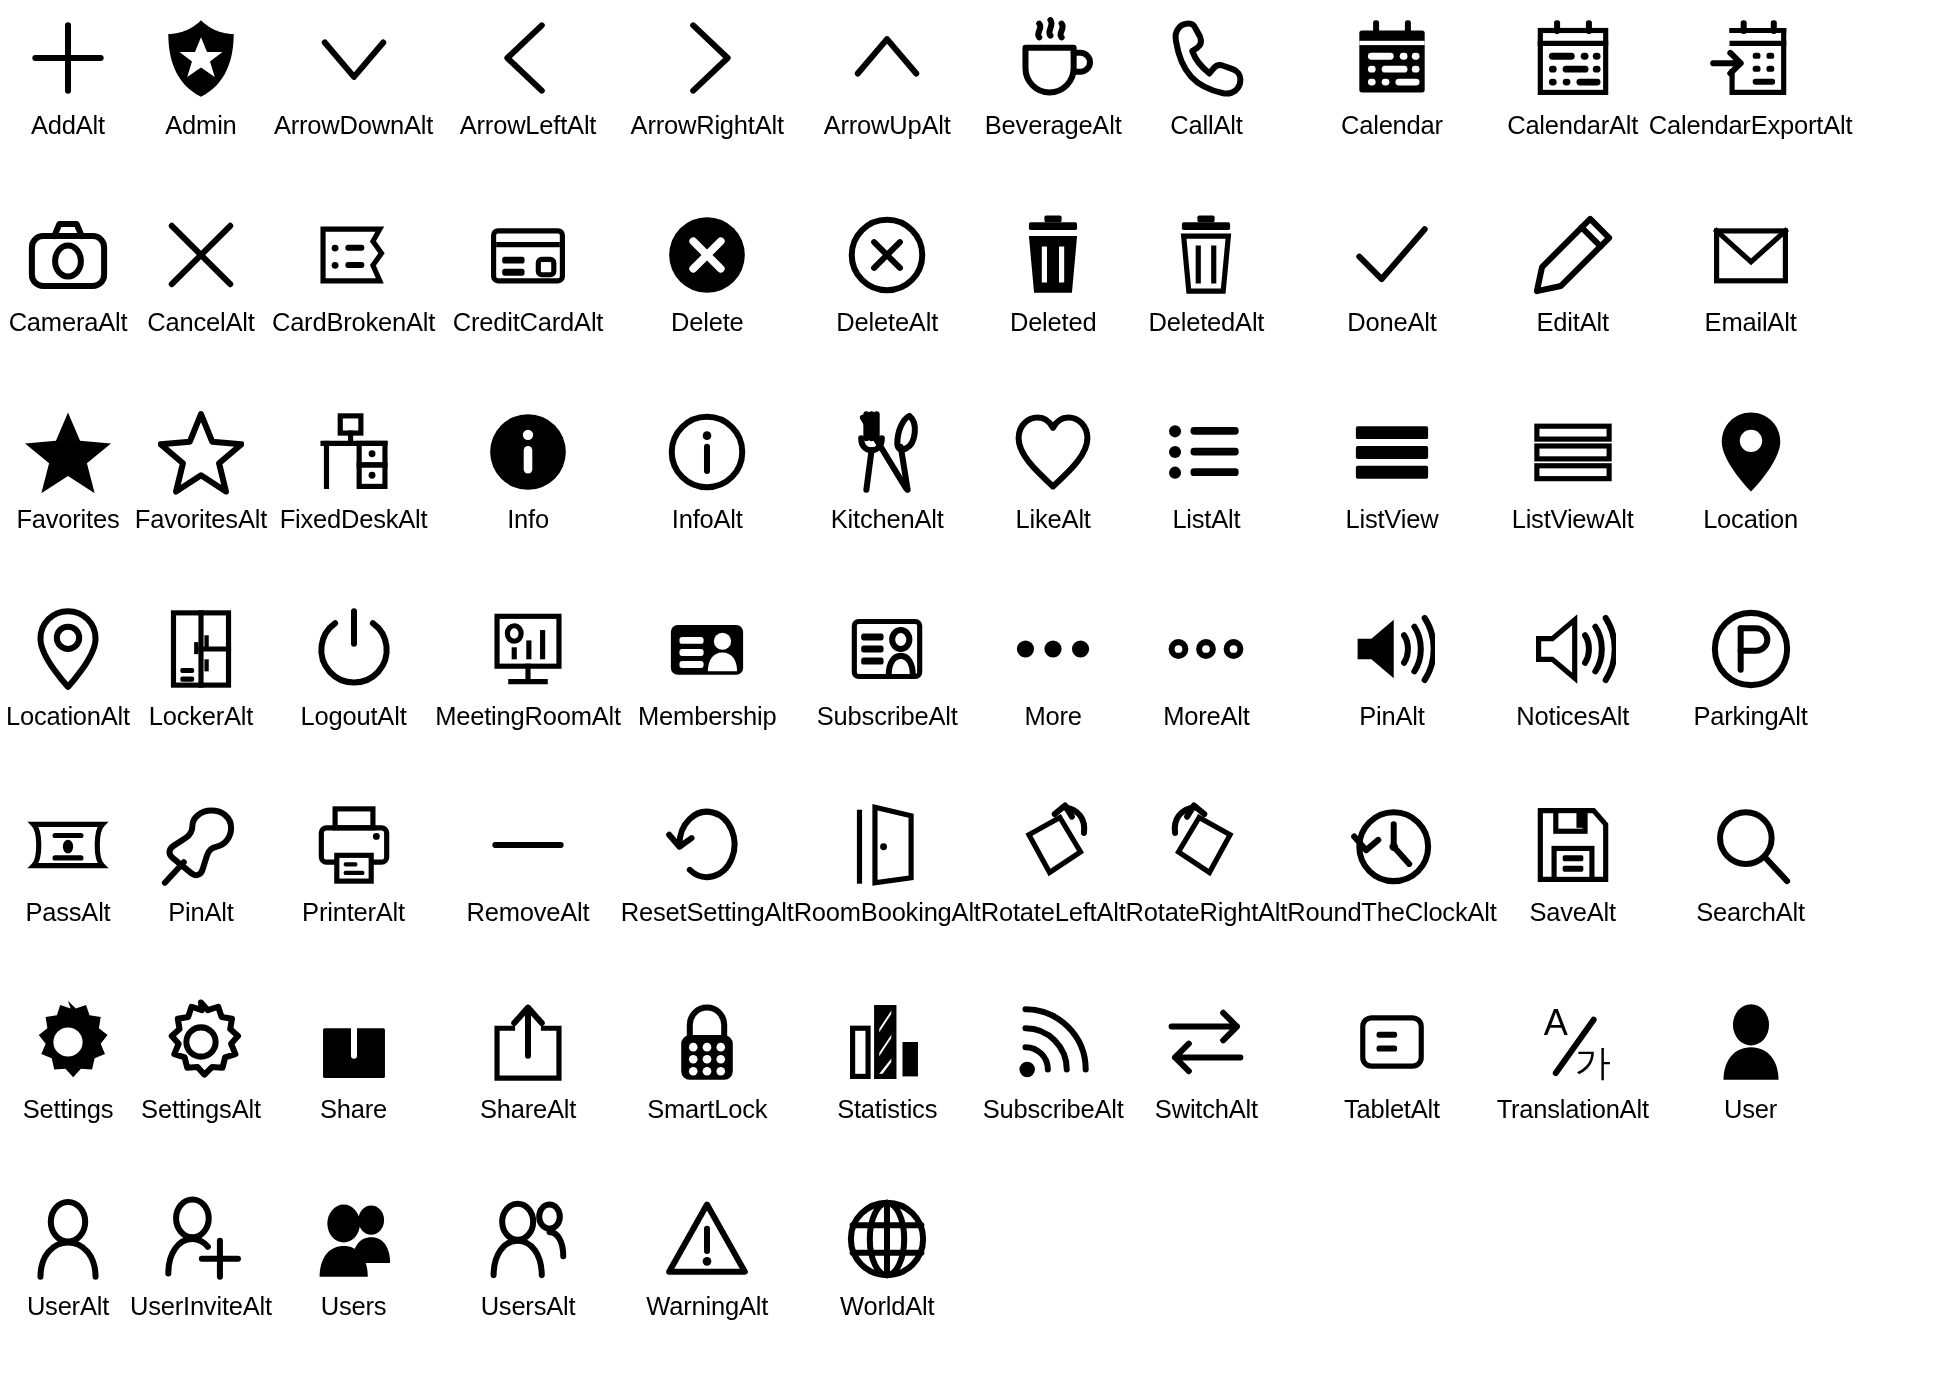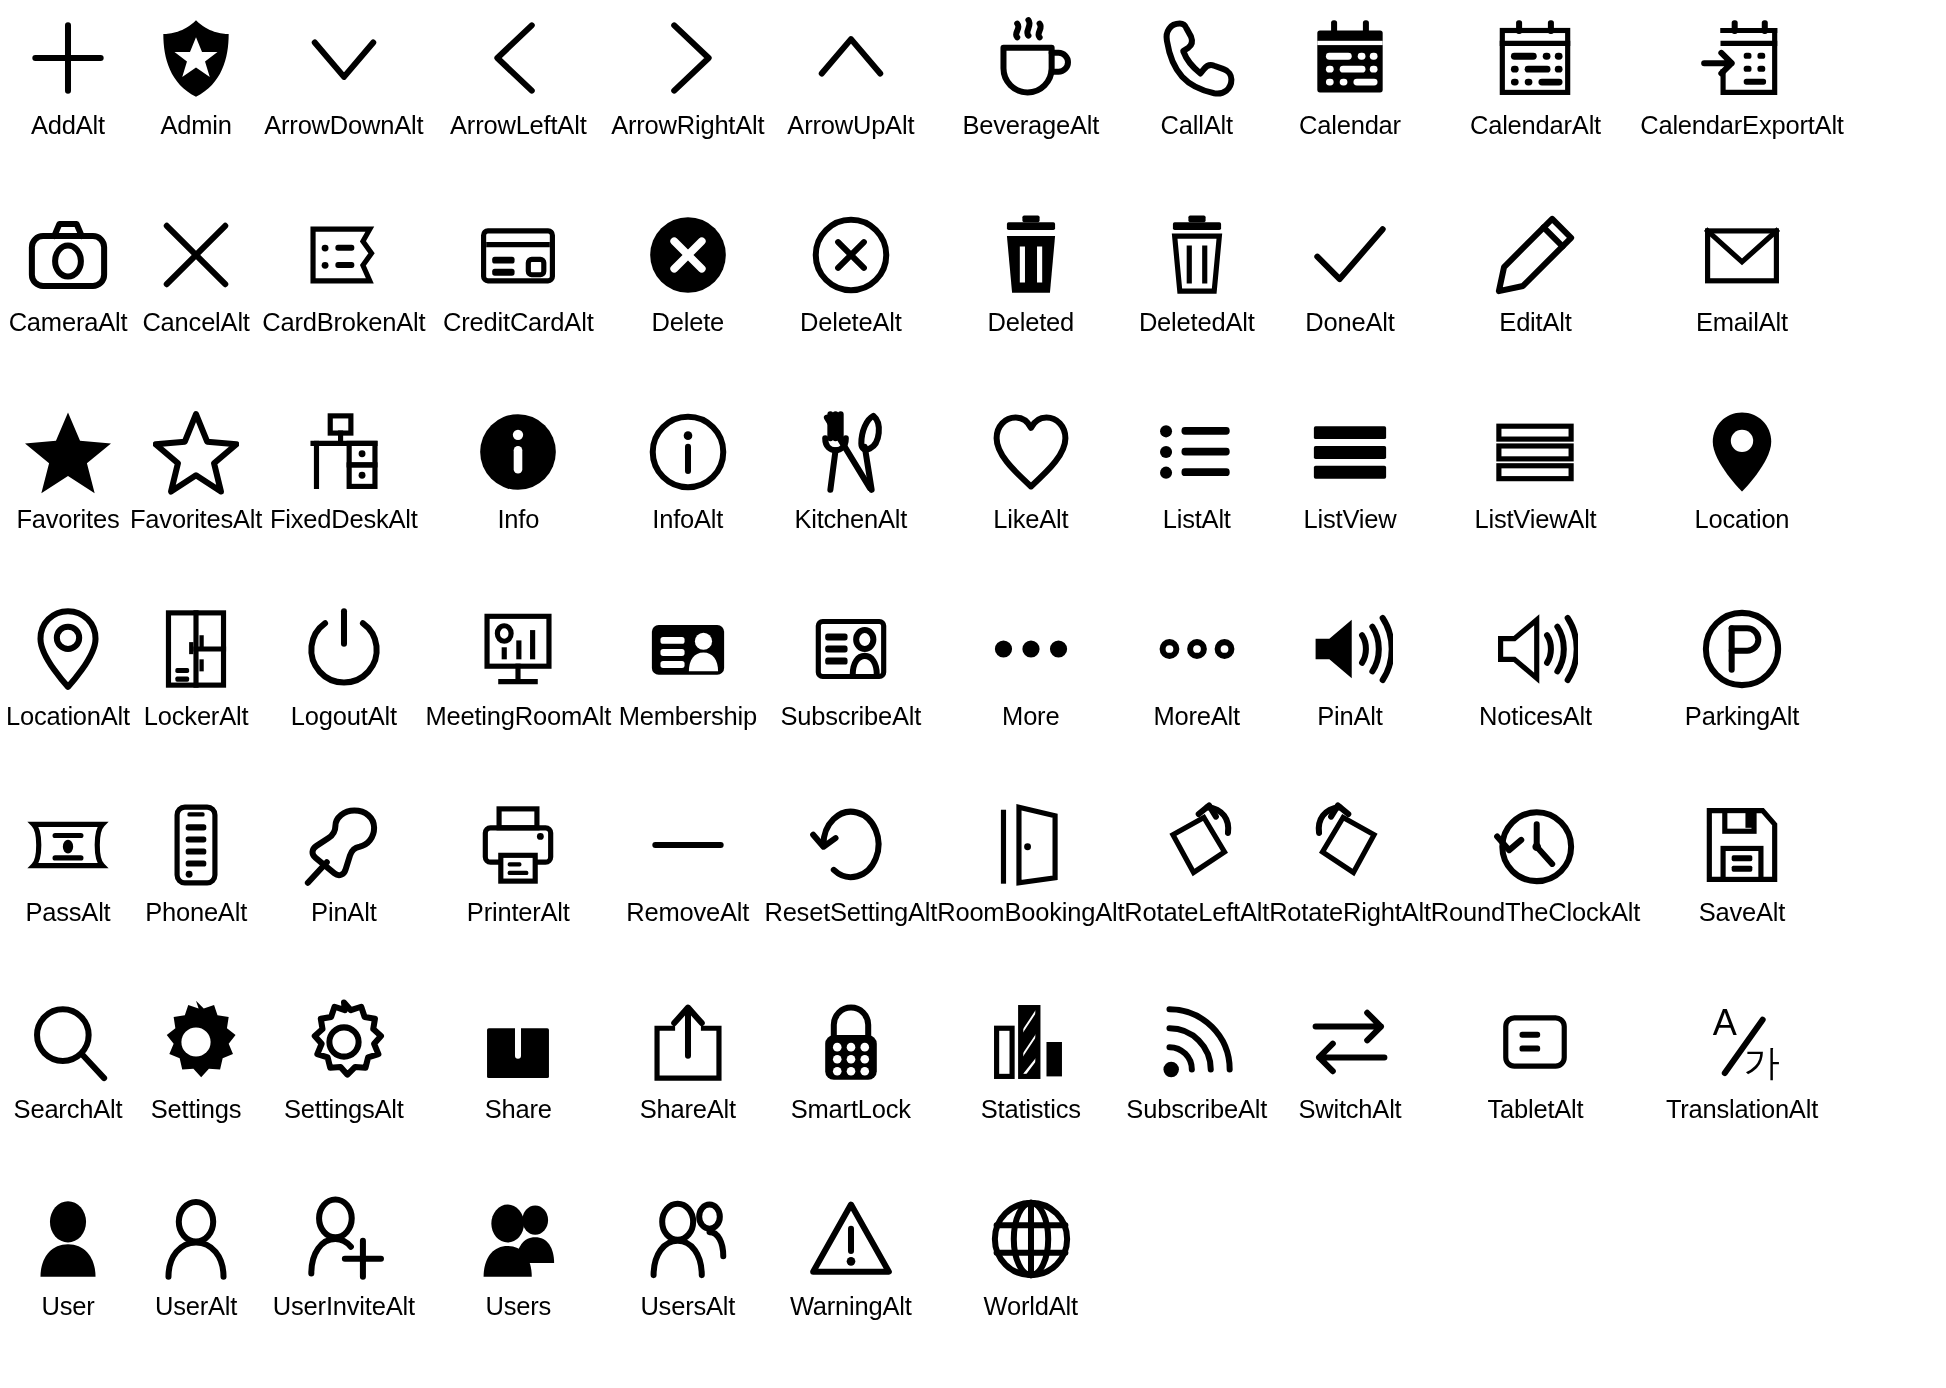--- a/index.html
+++ b/index.html
@@ -539,34 +539,20 @@
      <rect fill="#000" x="32" y="36" width="36" height="6" rx="3"></rect>
      <ellipse fill="#000" cx="50" cy="52" rx="6" ry="8"></ellipse>
      <rect fill="#000" x="32" y="62" width="36" height="6" rx="3"></rect>
         </svg>
       </div>
       <div class="cap">PassAlt</div>
     </div>
     <div class="cell">
       <div class="glyph">
         <svg viewBox="0 0 100 100" xmlns="http://www.w3.org/2000/svg">
-          <rect stroke="#000" fill="none" stroke-width="6" stroke-linecap="square" stroke-linejoin="miter" x="28" y="6" width="44" height="88" rx="9"></rect>
-     <rect fill="#000" x="40" y="12" width="20" height="5" rx="2"></rect>
-     <rect fill="#000" x="38" y="26" width="24" height="7" rx="3"></rect>
-     <rect fill="#000" x="38" y="40" width="24" height="7" rx="3"></rect>
-     <rect fill="#000" x="38" y="54" width="24" height="7" rx="3"></rect>
-     <rect fill="#000" x="38" y="68" width="24" height="7" rx="3"></rect>
-     <circle fill="#000" cx="42" cy="84" r="4"></circle>
-        </svg>
-      </div>
-      <div class="cap">PhoneAlt</div>
-    </div>
-    <div class="cell">
-      <div class="glyph">
-        <svg viewBox="0 0 100 100" xmlns="http://www.w3.org/2000/svg">
           <path stroke="#000" fill="none" stroke-width="7" stroke-linecap="round" stroke-linejoin="round" d="M62 10 c-12 0 -22 8 -22 18 c0 6 -2 10 -8 14 l-14 9 c-6 4 -6 10 -1 14 l22 18 c5 4 11 2 13 -5 l5 -16 c2 -6 5 -9 11 -10 c10 -2 17 -11 17 -22 c0 -12 -10 -20 -23 -20 Z"></path>
      <path stroke="#000" fill="none" stroke-width="7" stroke-linecap="round" stroke-linejoin="round" d="M30 70 L8 94"></path>
         </svg>
       </div>
       <div class="cap">PinAlt</div>
     </div>
     <div class="cell">
       <div class="glyph">
         <svg viewBox="0 0 100 100" xmlns="http://www.w3.org/2000/svg">
           <rect stroke="#000" fill="none" stroke-width="6" stroke-linecap="square" stroke-linejoin="miter" x="28" y="8" width="44" height="22"></rect>

